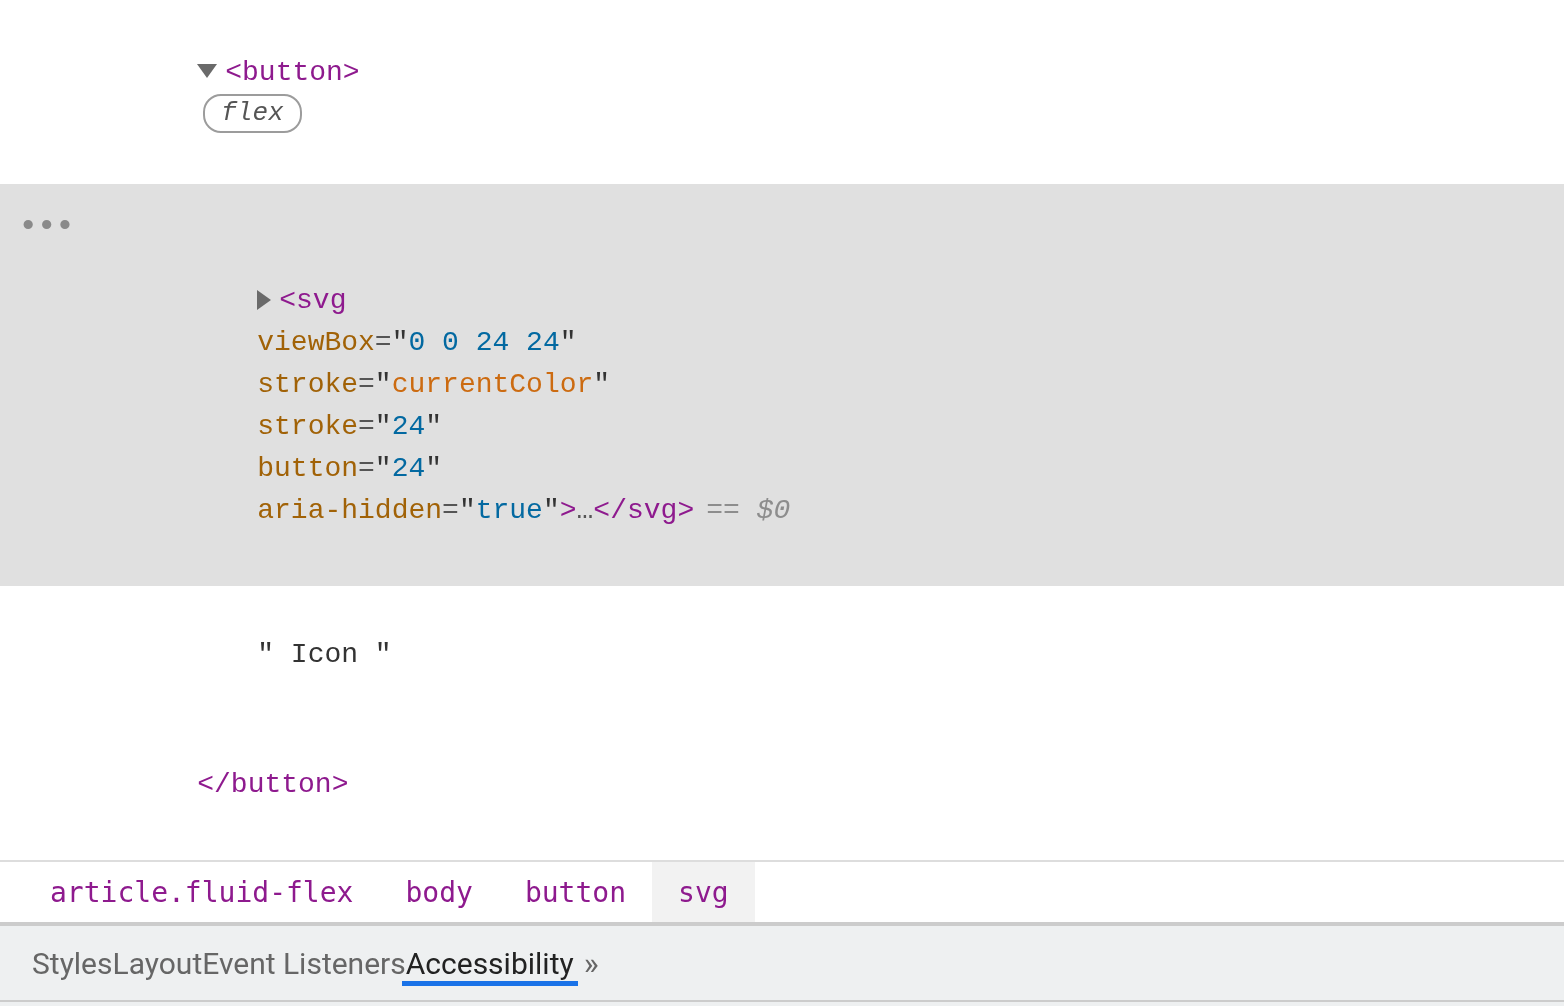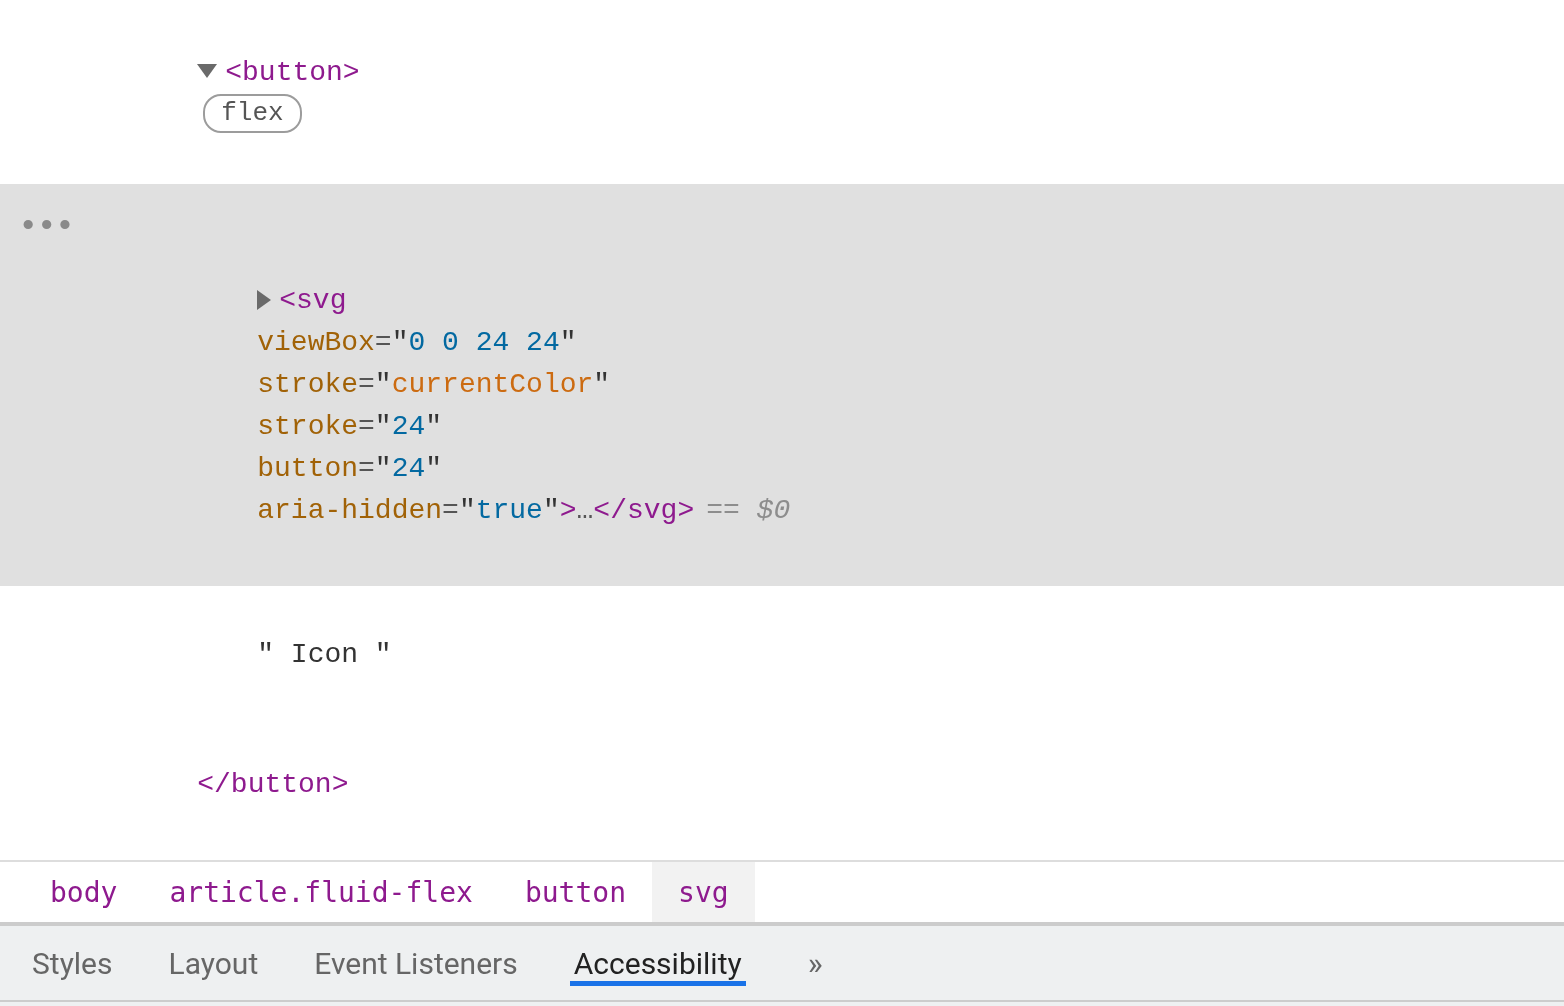--- a/index.html
+++ b/index.html
@@ -69,20 +69,21 @@
   .flex-badge {
     display: inline-block;
     border: 2px solid #9c9c9c;
     border-radius: 18px;
     padding: 0 16px;
     margin-left: 6px;
     color: #555;
     font-size: 26px;
     line-height: 1.35;
     vertical-align: 2px;
+    font-style: italic;
   }
 
   
   .breadcrumb-bar {
     border-top: 2px solid #ddd;
     display: flex;
     align-items: stretch;
     padding: 0 18px 0 24px;
     height: 62px;
   }
@@ -99,21 +100,20 @@
 
   
   .details-tabs-wrap {
     border-top: 4px solid #ccc;
     border-bottom: 2px solid #ccc;
     background: #eef0f1;
   }
   .details-tabs {
     display: flex;
     align-items: center;
-    gap: 56px;
     padding: 16px 32px;
     height: 74px;
   }
   .details-tab {
     color: #666;
     font-size: 30px;
     cursor: pointer;
     height: 100%;
     display: flex;
     align-items: center;
@@ -166,22 +166,22 @@
   <div class="dom-line mono indent-1">
     <span class="dom-text">" Icon "</span>
   </div>
 
   <div class="dom-line mono indent-0">
     <span class="tag-bracket">&lt;/</span><span class="tag-name">button</span><span class="tag-bracket">&gt;</span>
   </div>
 </div>
 
 <div class="breadcrumb-bar">
+  <div class="crumb">article.fluid-flex</div>
   <div class="crumb">body</div>
-  <div class="crumb">article.fluid-flex</div>
   <div class="crumb">button</div>
   <div class="crumb active">svg</div>
 </div>
 
 <div class="details-tabs-wrap">
   <div class="details-tabs">
     <div class="details-tab">Styles</div>
     <div class="details-tab">Layout</div>
     <div class="details-tab">Event Listeners</div>
     <div class="details-tab active">Accessibility</div>

